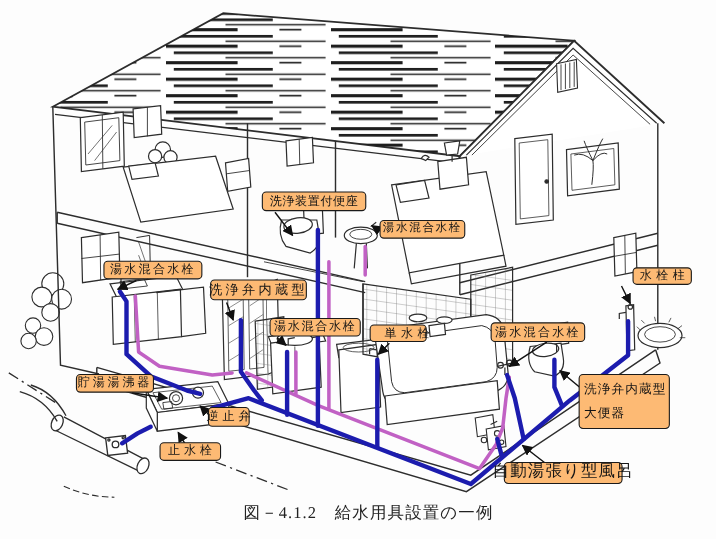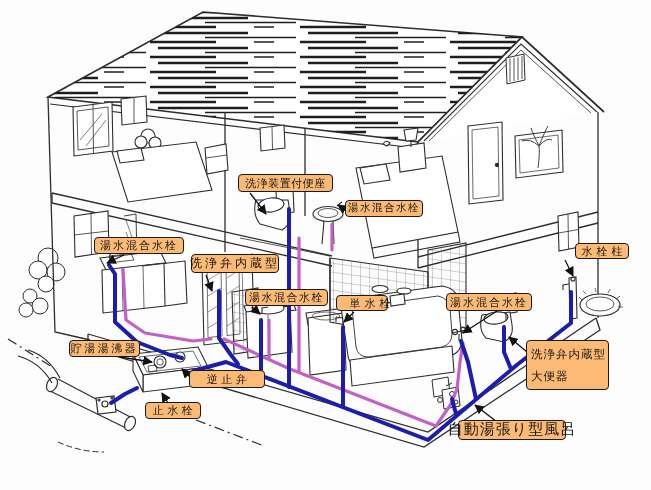--- a/index.html
+++ b/index.html
@@ -287,18 +287,19 @@
 
 <div class="lbl two" style="left:526px;top:340px;width:83px;height:50px;font-size:11.5px;letter-spacing:1px;padding:2px 4px;">
   <div style="line-height:22px;">洗浄弁内蔵型</div>
   <div style="line-height:22px;">大便器</div>
 </div>
 
 <div class="lbl" style="left:458px;top:420px;width:108px;height:20px;font-size:15px;letter-spacing:1px;">自動湯張り型風呂</div>
 
 <div class="lbl" style="left:69px;top:340px;width:71px;height:17px;font-size:11px;letter-spacing:2.5px;">貯湯湯沸器</div>
 
-<div class="lbl" style="left:189px;top:370px;width:76px;height:18px;font-size:11px;letter-spacing:3.5px;padding-left:3px;">逆止弁</div>
+<div class="lbl" style="left:189px;top:370px;width:38px;height:18px;font-size:11px;letter-spacing:3.5px;padding-left:3px;">逆止弁</div>
 
 <div class="lbl" style="left:145px;top:402px;width:56px;height:17px;font-size:11px;letter-spacing:3.5px;padding-left:3px;">止水栓</div>
 
+<div class="caption">図－4.1.2　給水用具設置の一例</div>
 
 </div>
 
 </body></html>

